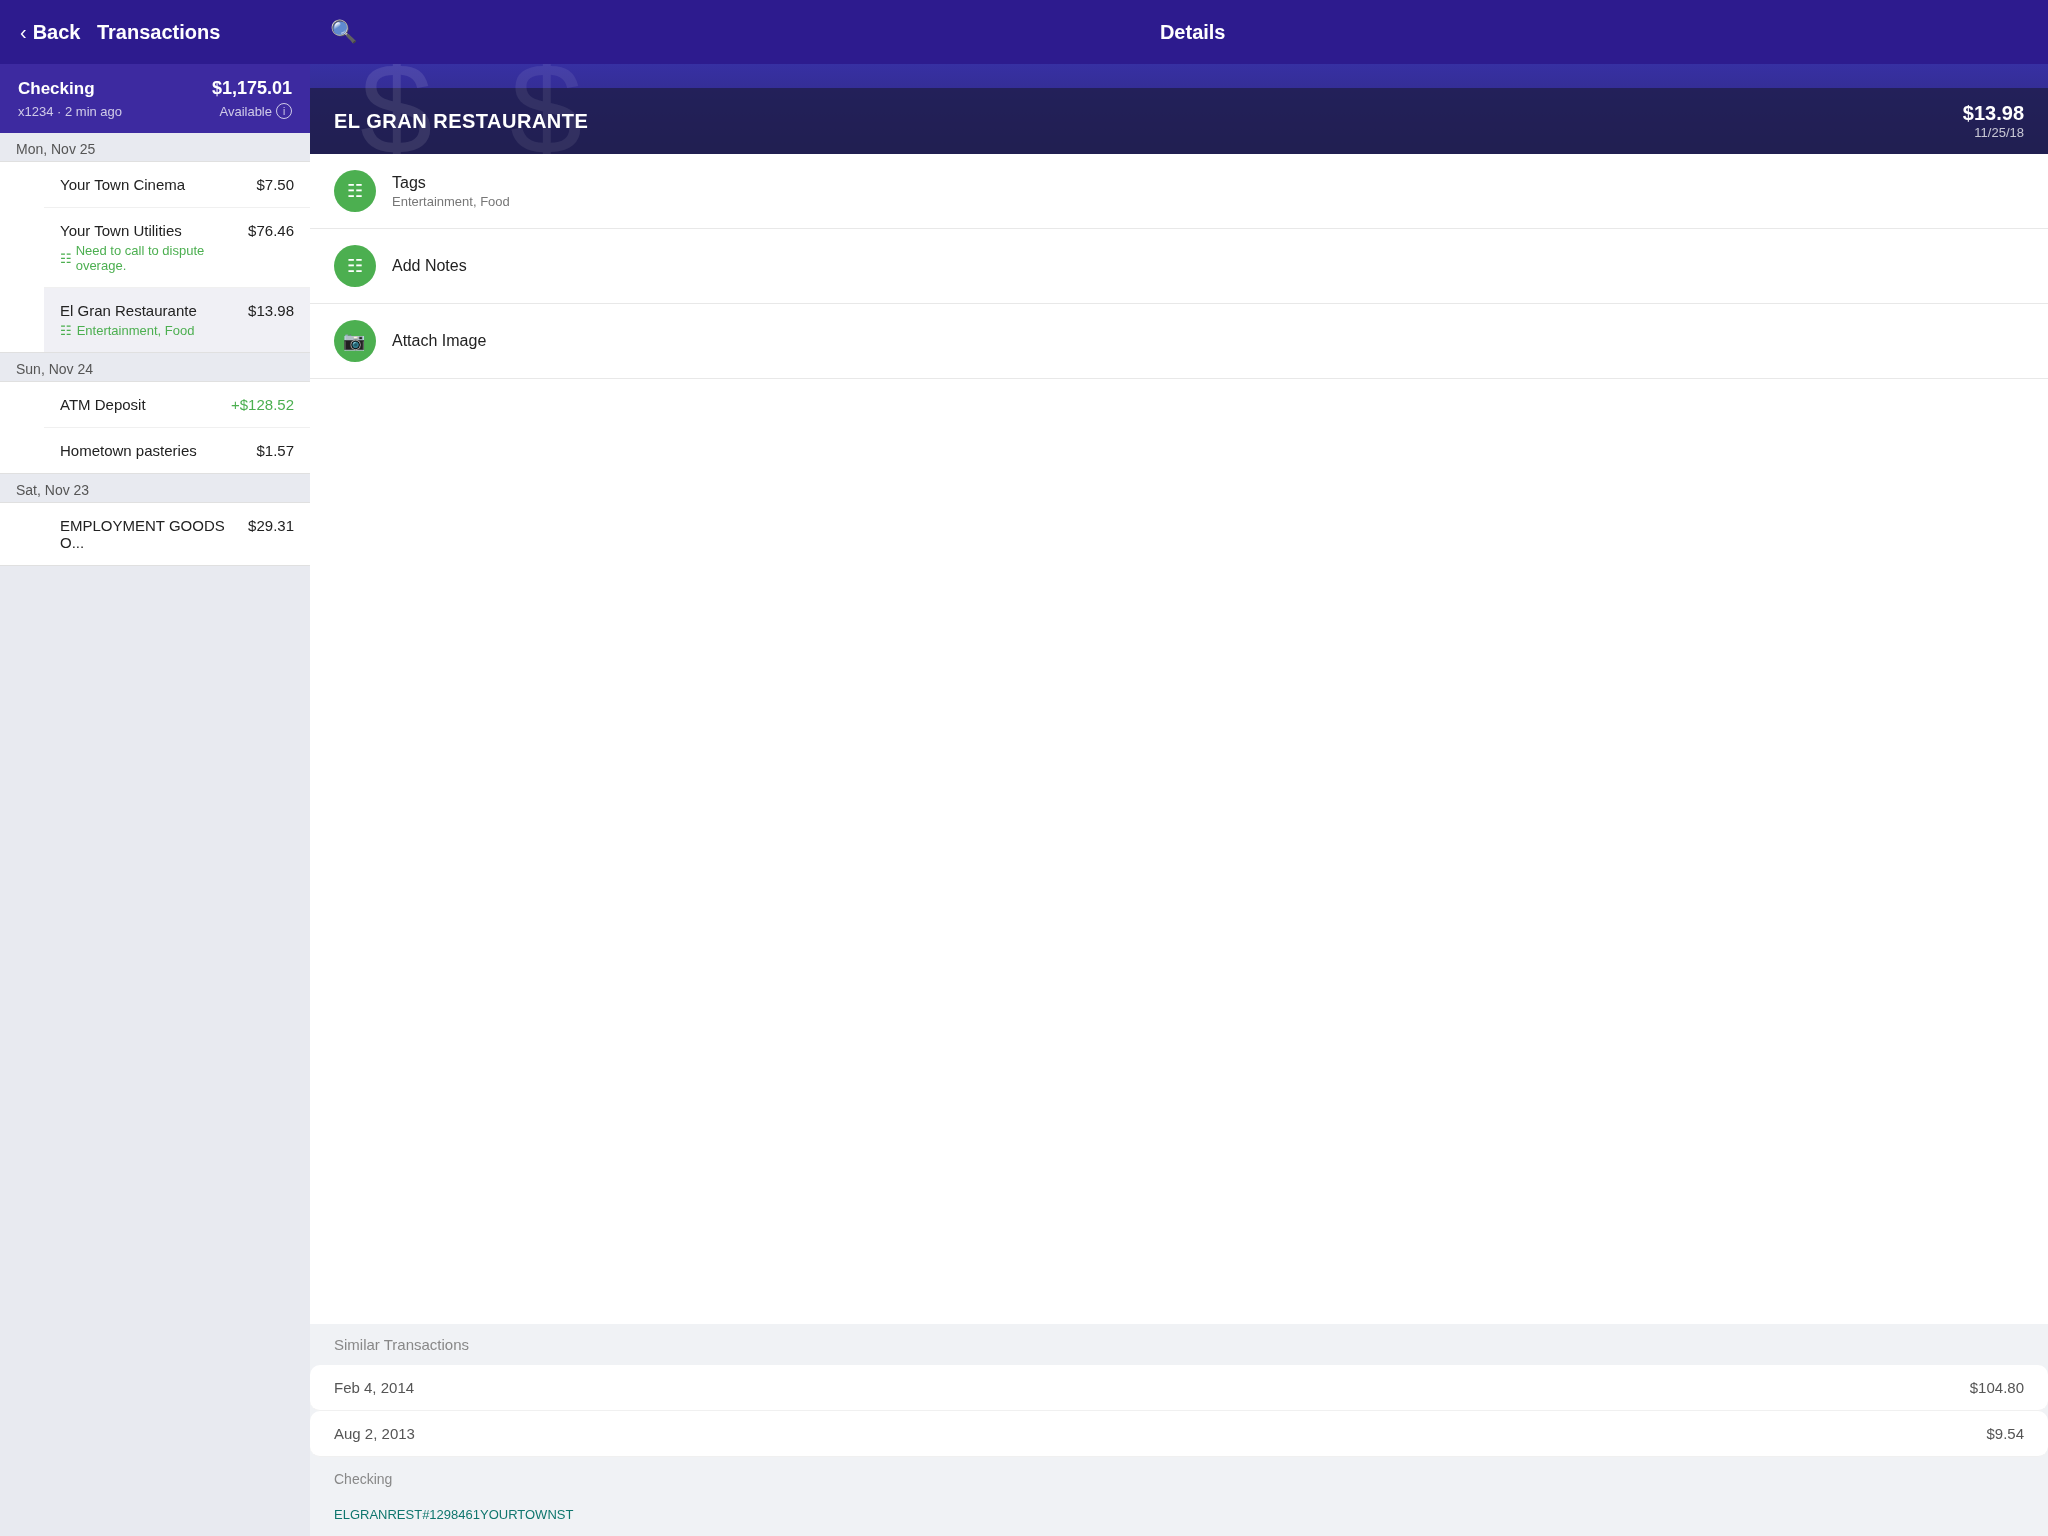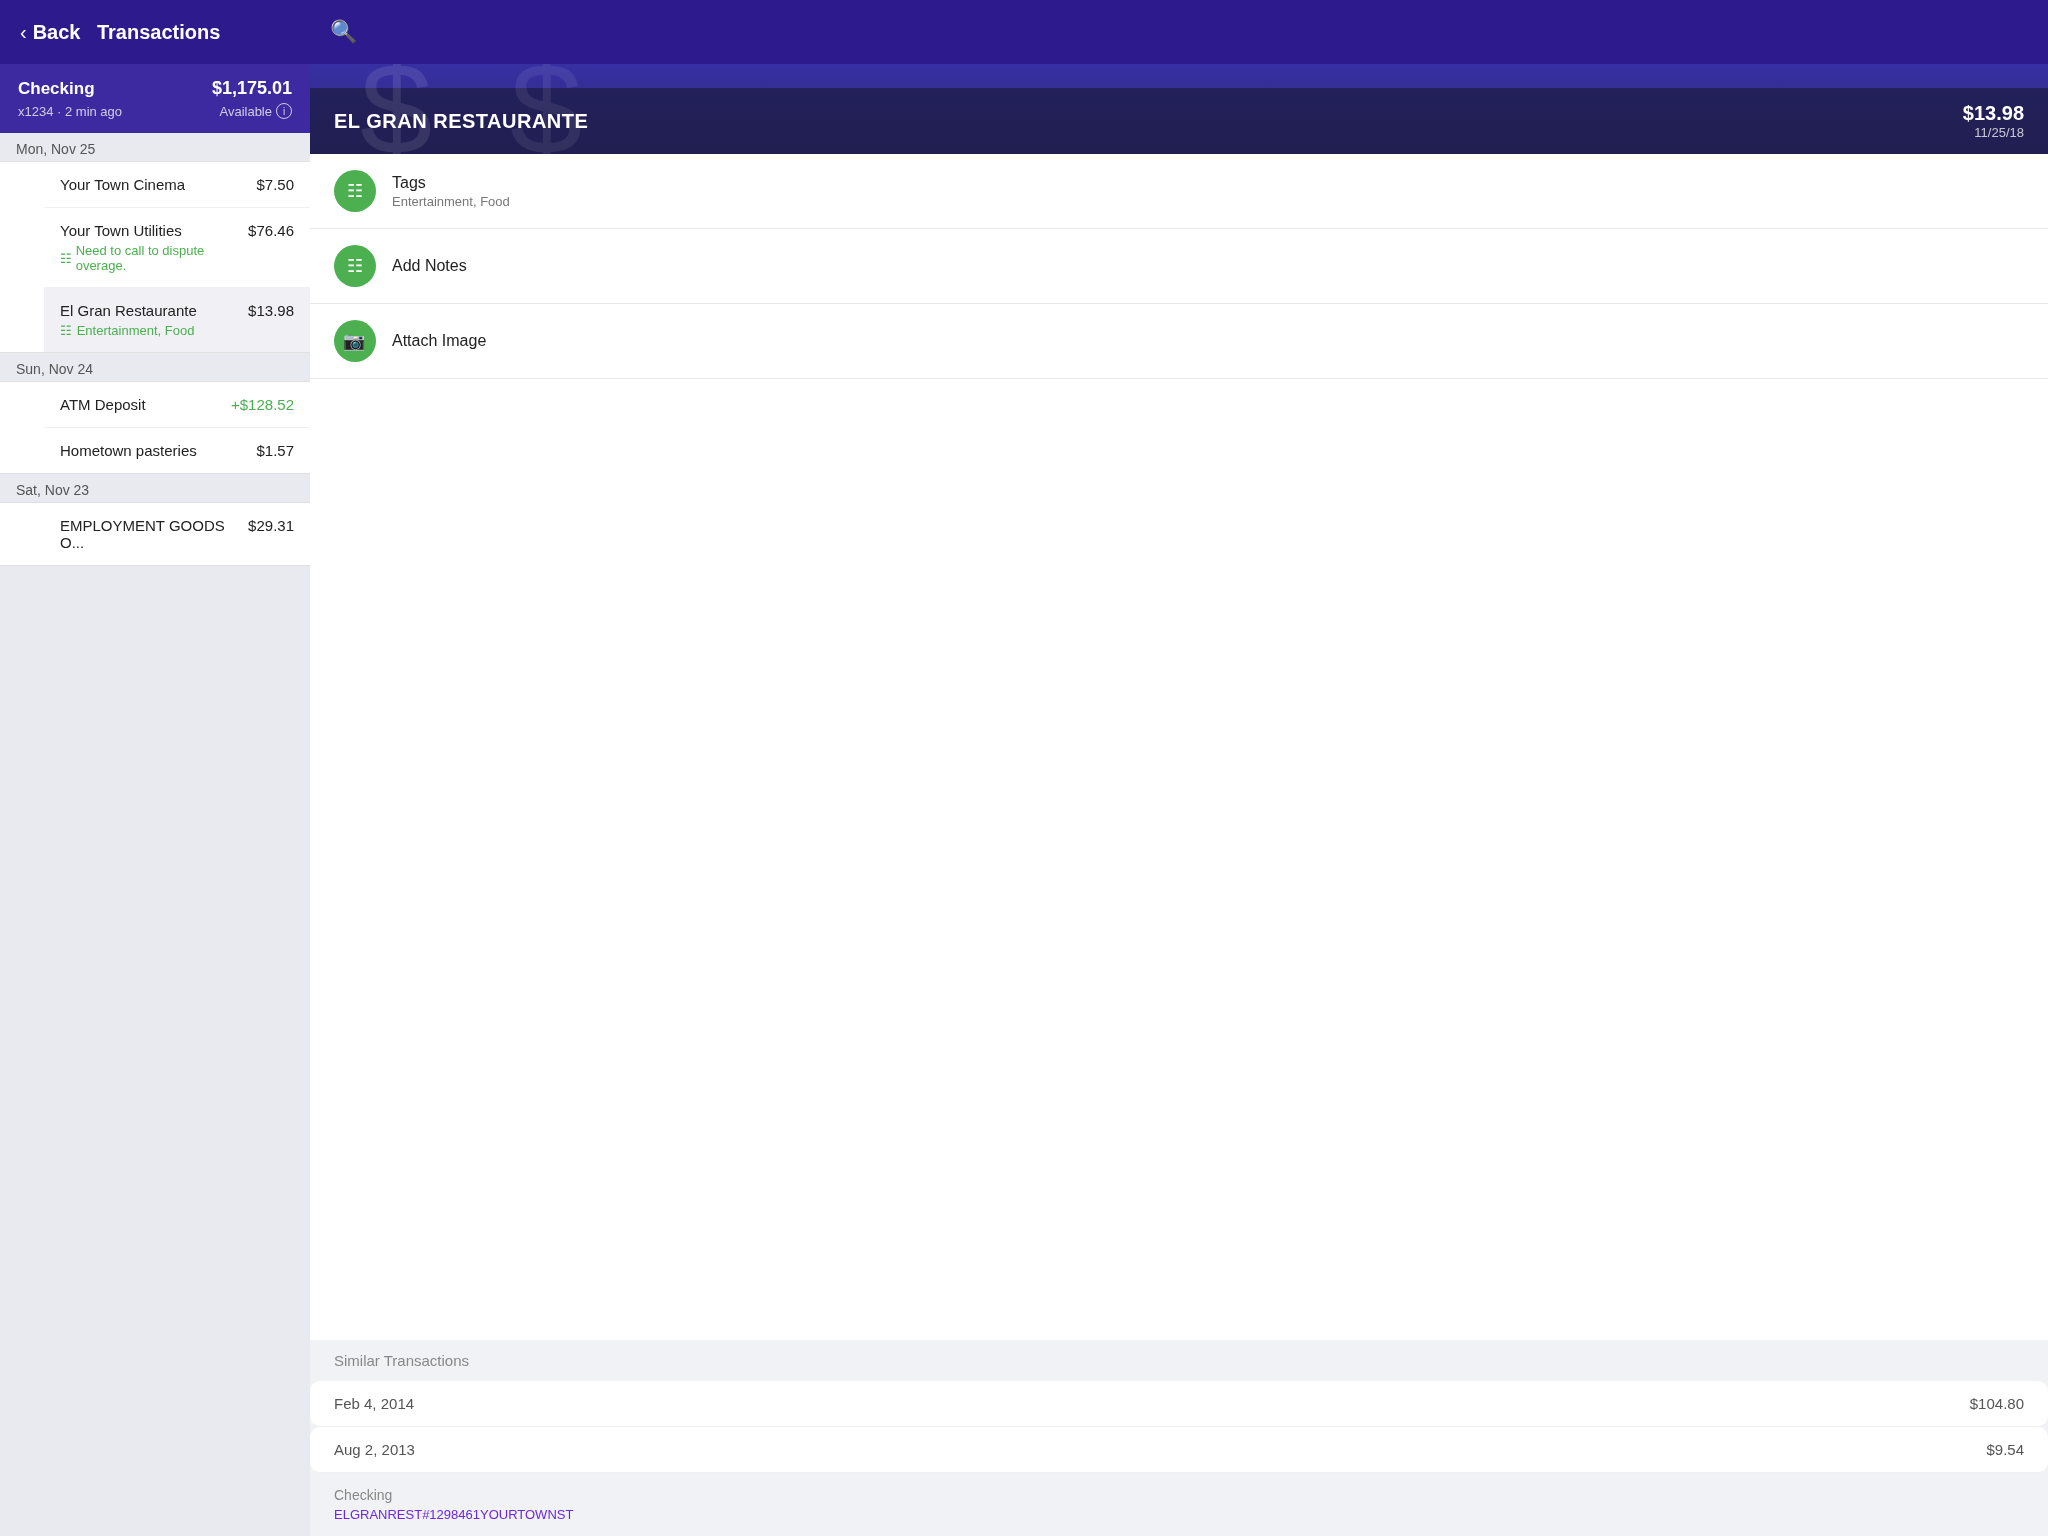--- a/index.html
+++ b/index.html
@@ -316,36 +316,39 @@
     
     .checking-info {
       background: #f0f2f5;
       padding: 14px 24px;
     }
     .checking-info-label {
       color: #888;
       font-size: 14px;
     }
     .checking-info-id {
-      color: #6d28d9;
-      font-size: 13px;
-      margin-top: 4px;
+      color: #0f766e;
+      font-size: 13px;
+      margin-top: 20px;
     }
   </style>
 </head>
 <body>
 
 <div class="header">
   <div class="header-left">
     <span class="back-chevron">‹</span>
     <span class="header-transactions">Back</span>
     &nbsp;
     <span class="header-transactions">Transactions</span>
   </div>
   <span class="header-search">🔍</span>
+  <div class="header-center">
+    <span class="header-details">Details</span>
+  </div>
 </div>
 
 <div class="main-container">
 
   <div class="left-panel">
 
     <div class="account-card">
       <div class="account-card-top">
         <span class="account-name">Checking</span>
         <span class="account-balance">$1,175.01</span>

